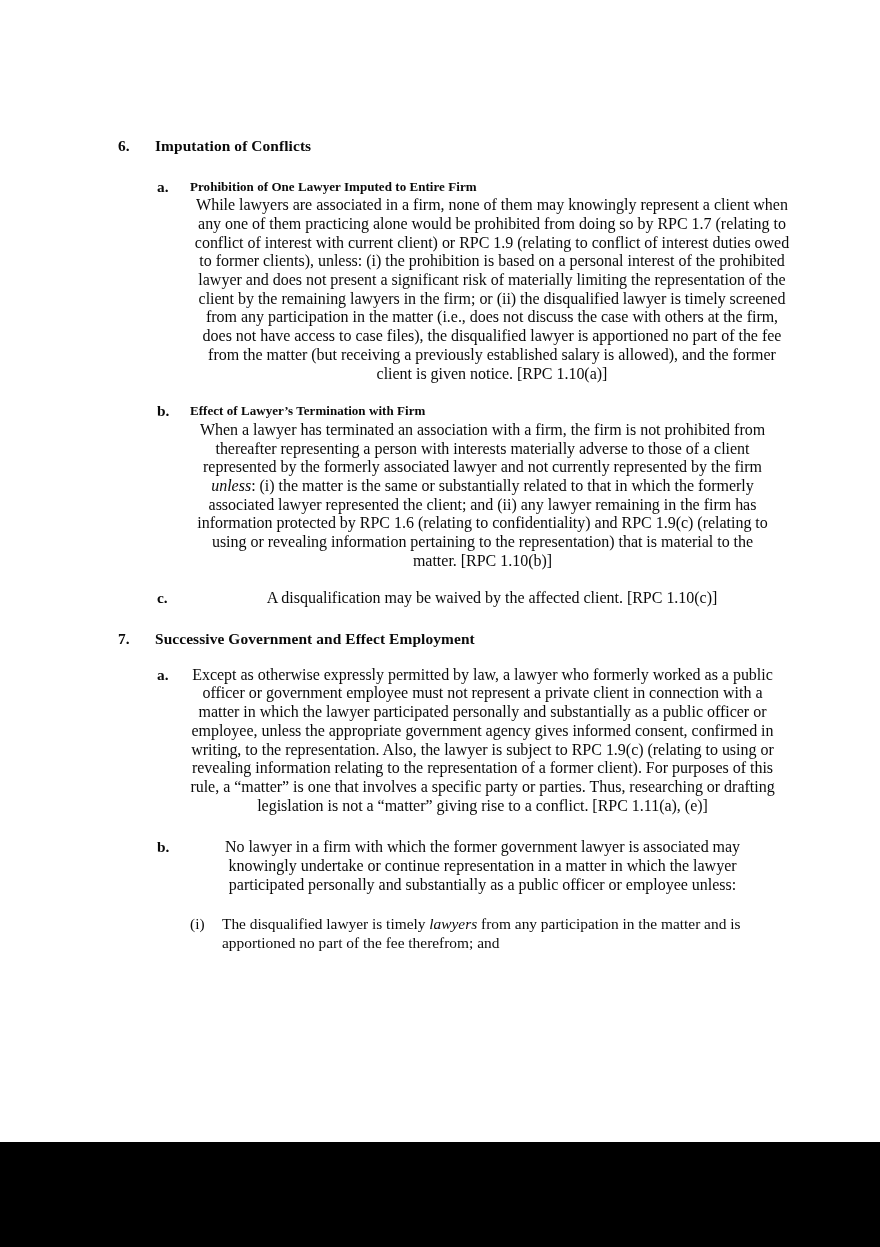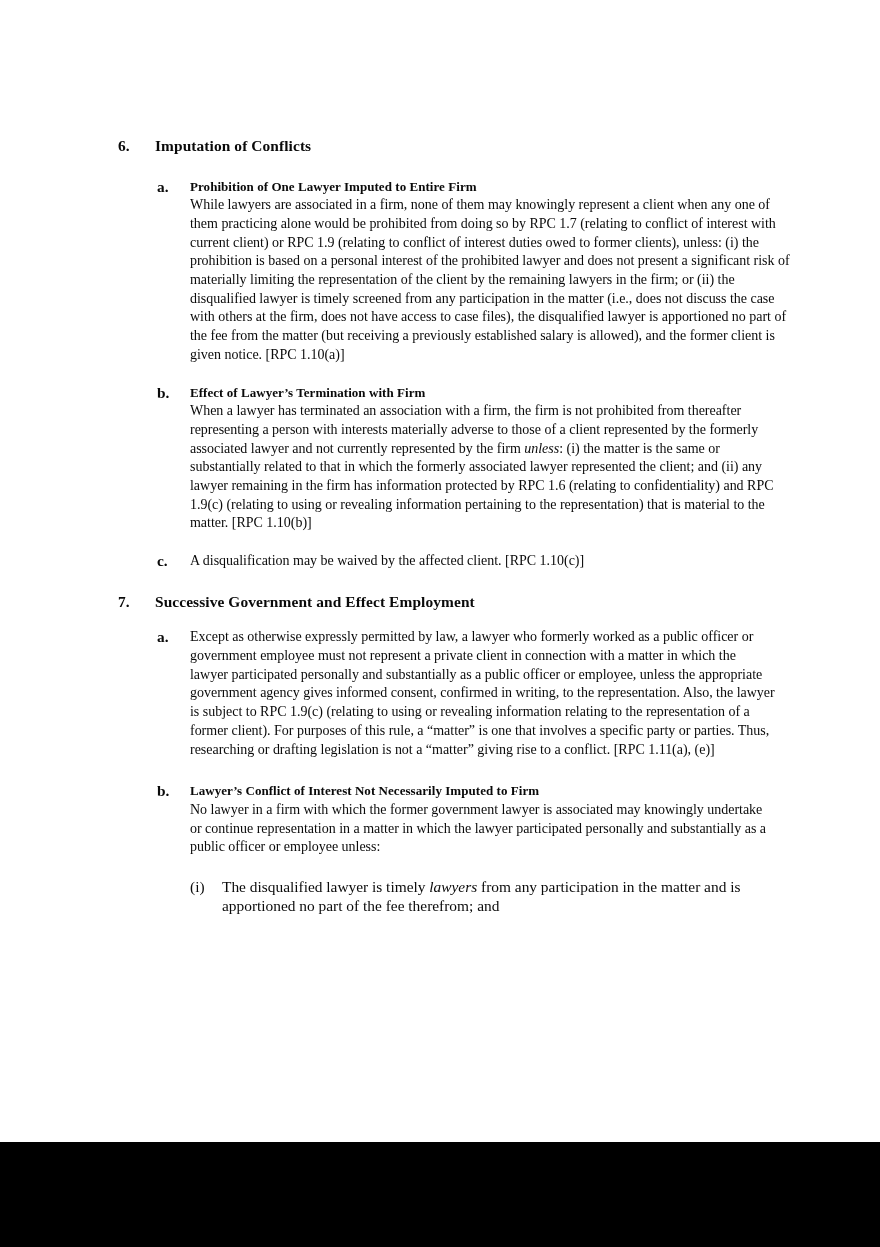--- a/index.html
+++ b/index.html
@@ -58,23 +58,23 @@
     font-size: 15.4px;
     line-height: 18.6px;
   }
   .sub-head {
     font-weight: bold;
     font-size: 13px;
     line-height: 18.6px;
     letter-spacing: 0.05px;
   }
   .sub-body {
-    font-size: 14px;
+    font-size: 16px;
     line-height: 18.7px;
-    text-align: left;
+    text-align: center;
     letter-spacing: -0.02px;
   }
 
   
   .roman {
     position: relative;
     padding-left: 222px;
   }
   .roman-marker {
     position: absolute;
@@ -157,21 +157,20 @@
 
     <div class="sub">
       <span class="sub-letter">a.</span>
       <div class="sub-body w-narrow"><span>Except as otherwise expressly permitted by law, a lawyer who formerly worked as a public officer or government employee must not represent a private client in connection with a matter in which the lawyer participated personally and substantially as a public officer or employee, unless the appropriate government agency gives informed consent, confirmed in writing, to the representation. Also, the lawyer is subject to RPC 1.9(c) (relating to using or revealing information relating to the representation of a former client). For purposes of this rule, a “matter” is one that involves a specific party or parties. Thus, researching or drafting legislation is not a “matter” giving rise to a conflict. [RPC 1.11(a), (e)]</span></div>
     </div>
 
     <div class="gap-block" style="height:23px;"></div>
 
     <div class="sub">
       <span class="sub-letter">b.</span>
-      <div class="sub-head w-wide">Lawyer’s Conflict of Interest Not Necessarily Imputed to Firm</div>
       <div class="sub-body w-narrow"><span>No lawyer in a firm with which the former government lawyer is associated may knowingly undertake or continue representation in a matter in which the lawyer participated personally and substantially as a public officer or employee unless:</span></div>
     </div>
 
     <div class="gap-small" style="height:21px;"></div>
 
     <div class="roman">
       <span class="roman-marker">(i)</span>
       <div class="roman-body w-roman"><span>The disqualified lawyer is timely </span><span class="bi">lawyers</span><span> from any participation in the matter and is apportioned no part of the fee therefrom; and</span></div>
     </div>
 

